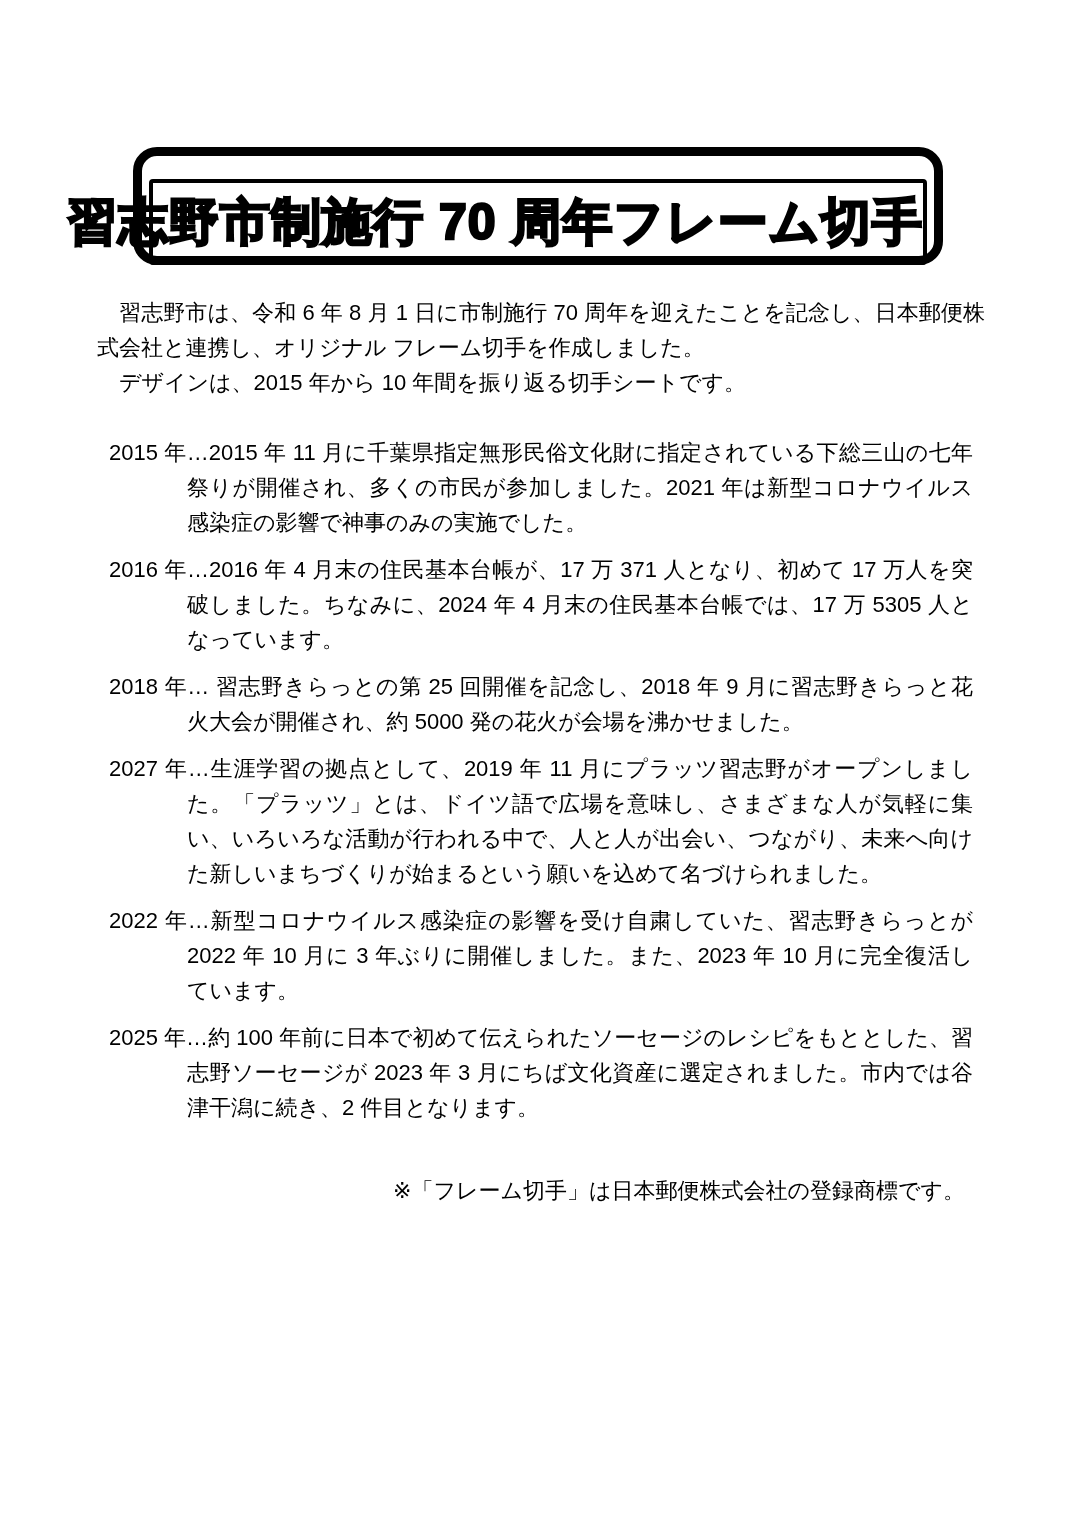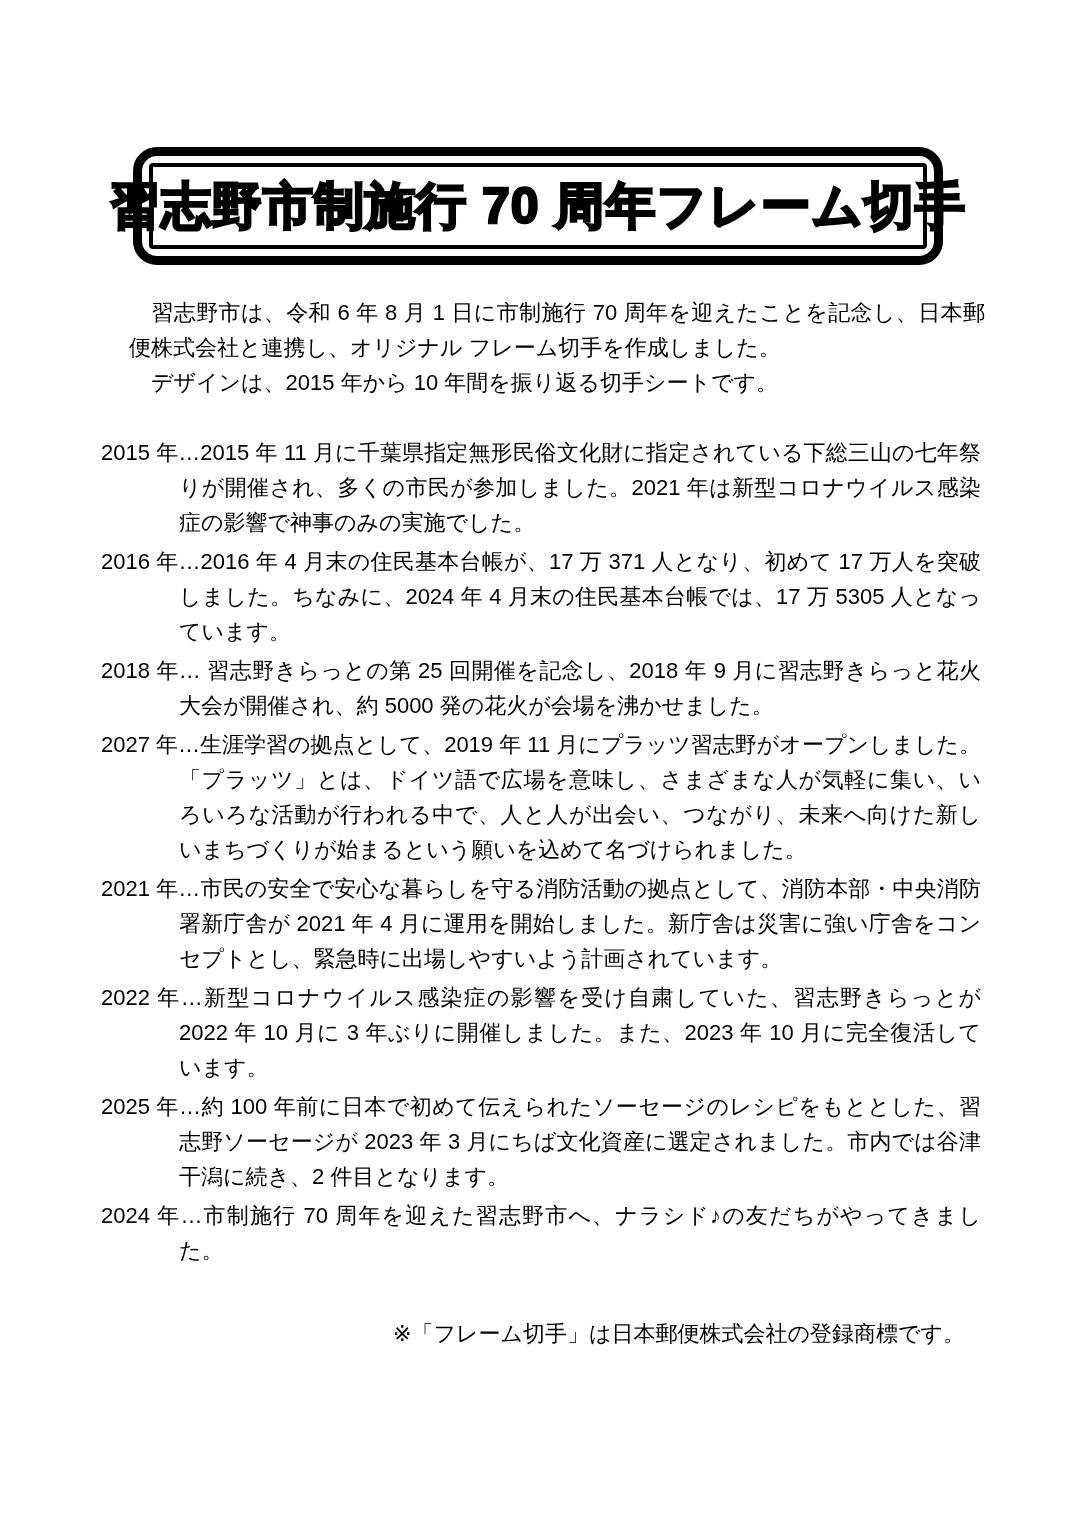--- a/index.html
+++ b/index.html
@@ -34,47 +34,47 @@
     background: #ffffff;
   }
   .title-inner {
     box-sizing: border-box;
     width: 100%;
     height: 100%;
     border: 4px solid #000000;
     border-radius: 4px;
     display: flex;
     align-items: center;
-    justify-content: center;
+    justify-content: flex-end;
+    margin-top: 16px;
   }
   .title {
     margin: 0;
     font-size: 50px;
     font-weight: 900;
     letter-spacing: 1px;
     white-space: nowrap;
     -webkit-text-stroke: 2.5px #000000;
     line-height: 1;
   }
   
   .intro-block {
     margin-top: 30px;
-    margin-left: 32px;
   }
   p.body-line {
     margin: 0;
     font-size: 22px;
     line-height: 35px;
     text-align: justify;
   }
   .timeline {
     margin-top: 35px;
   }
   .timeline p.entry {
-    margin: 4px;
+    margin: 12px;
     font-size: 22px;
     line-height: 35px;
     text-align: justify;
     padding-left: 78px;
     text-indent: -78px;
   }
   .footnote {
     margin: 48px 0 0 0;
     font-size: 22px;
     line-height: 35px;
@@ -97,22 +97,20 @@
     <div class="intro-block">
       <p class="body-line">　習志野市は、令和 6 年 8 月 1 日に市制施行 70 周年を迎えたことを記念し、日本郵便株式会社と連携し、オリジナル フレーム切手を作成しました。</p>
       <p class="body-line">　デザインは、2015 年から 10 年間を振り返る切手シートです。</p>
     </div>
 
     <div class="timeline">
       <p class="entry"><span>2015 年…</span><span>2015 年 11 月に千葉県指定無形民俗文化財に指定されている下総三山の七年祭りが開催され、多くの市民が参加しました。2021 年は新型コロナウイルス感染症の影響で神事のみの実施でした。</span></p>
       <p class="entry"><span>2016 年…</span><span>2016 年 4 月末の住民基本台帳が、17 万 371 人となり、初めて 17 万人を突破しました。ちなみに、2024 年 4 月末の住民基本台帳では、17 万 5305 人となっています。</span></p>
       <p class="entry"><span>2018 年…</span><span> 習志野きらっとの第 25 回開催を記念し、2018 年 9 月に習志野きらっと花火大会が開催され、約 5000 発の花火が会場を沸かせました。</span></p>
       <p class="entry"><span>2027 年…</span><span>生涯学習の拠点として、2019 年 11 月にプラッツ習志野がオープンしました。「プラッツ」とは、ドイツ語で広場を意味し、さまざまな人が気軽に集い、いろいろな活動が行われる中で、人と人が出会い、つながり、未来へ向けた新しいまちづくりが始まるという願いを込めて名づけられました。</span></p>
-      <p class="entry"><span>2021 年…</span><span>市民の安全で安心な暮らしを守る消防活動の拠点として、消防本部・中央消防署新庁舎が 2021 年 4 月に運用を開始しました。新庁舎は災害に強い庁舎をコンセプトとし、緊急時に出場しやすいよう計画されています。</span></p>
       <p class="entry"><span>2022 年…</span><span>新型コロナウイルス感染症の影響を受け自粛していた、習志野きらっとが 2022 年 10 月に 3 年ぶりに開催しました。また、2023 年 10 月に完全復活しています。</span></p>
       <p class="entry"><span>2025 年…</span><span>約 100 年前に日本で初めて伝えられたソーセージのレシピをもととした、習志野ソーセージが 2023 年 3 月にちば文化資産に選定されました。市内では谷津干潟に続き、2 件目となります。</span></p>
-      <p class="entry"><span>2024 年…</span><span>市制施行 70 周年を迎えた習志野市へ、ナラシド♪の友だちがやってきました。</span></p>
     </div>
 
     <p class="footnote">※「フレーム切手」は日本郵便株式会社の登録商標です。</p>
 
   </div>
 </div>
 
 </body></html>

